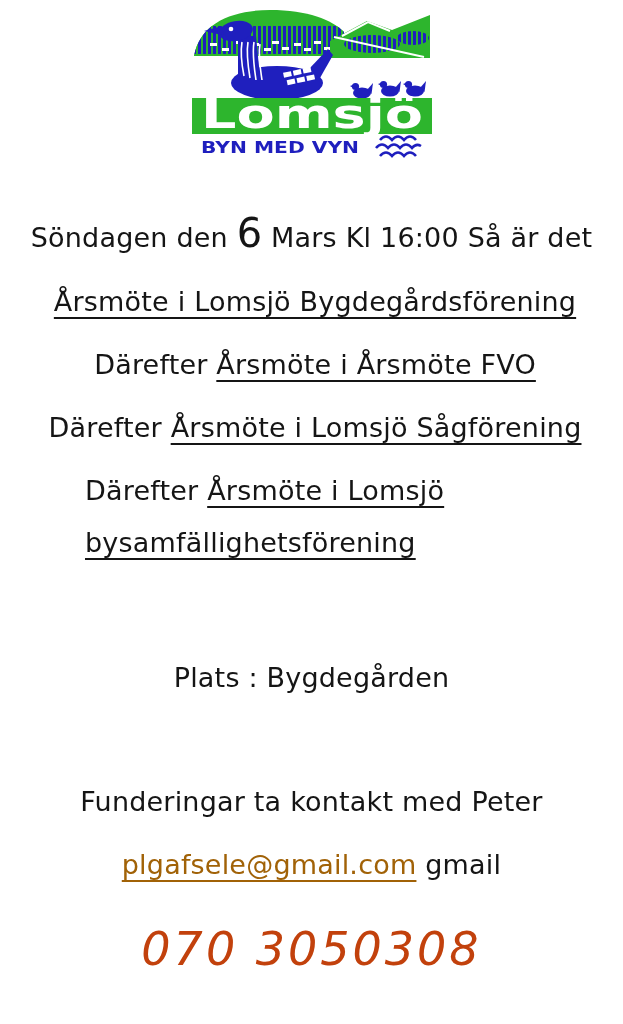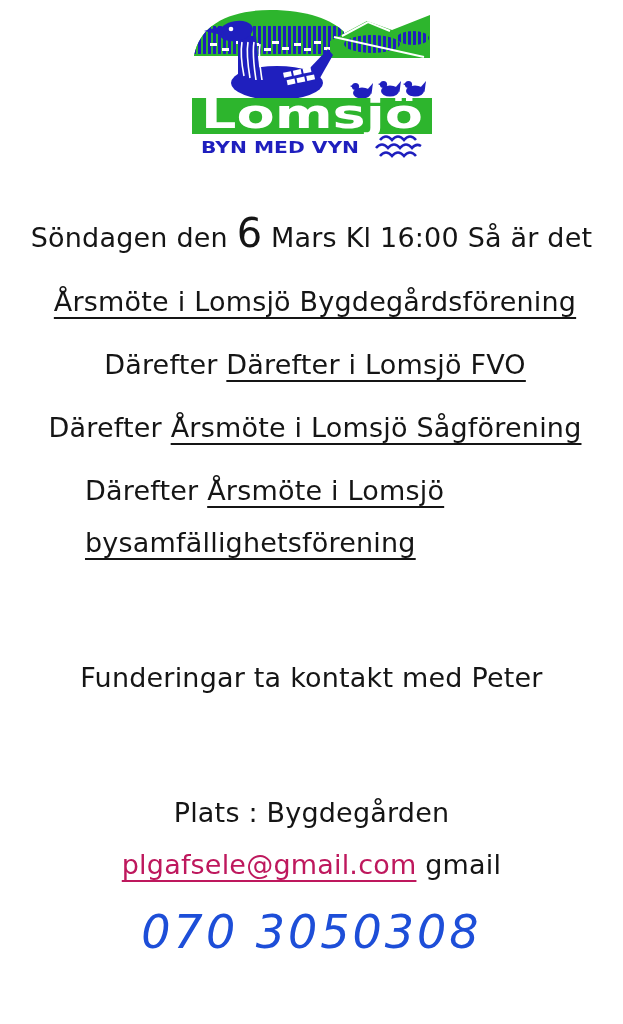--- a/index.html
+++ b/index.html
@@ -13,25 +13,25 @@
   p{margin:0;text-align:left;}
   .line{font-size:27px;line-height:52px;white-space:nowrap;letter-spacing:.2px;}
   .date-line{margin-top:50px;margin-bottom:12px;}
   .meeting{margin-bottom:11px;margin-left:7px;}
   .narrow{white-space:normal;max-width:460px;}
   .ul{text-decoration:underline;text-underline-offset:6px;text-decoration-thickness:1.5px;}
   .big{font-size:40px;line-height:1;font-weight:500;}
   .place-line{margin-top:72px;}
   .contact-line{margin-top:72px;margin-bottom:11px;}
   .email-link{
-    color:#be185d;text-decoration:underline;text-underline-offset:6px;
+    color:#a16207;text-decoration:underline;text-underline-offset:6px;
     text-decoration-thickness:1.5px;cursor:pointer;
   }
-  .phone{font-size:46px;font-style:italic;line-height:60px;margin-top:11px;
-    letter-spacing:3px;color:#1d4ed8;}
+  .phone{font-size:46px;font-style:italic;line-height:60px;margin-top:28px;
+    letter-spacing:3px;color:#c2410c;}
 </style>
 </head>
 <body>
 
 <div class="page">
 
   <div class="logo">
     <svg viewBox="0 0 240 158" xmlns="http://www.w3.org/2000/svg">
       <defs>
         <pattern id="treeStripes" width="5" height="12" patternUnits="userSpaceOnUse">
@@ -127,27 +127,27 @@
         <path d="M184 144 q6 -7 12 0 q6 -7 12 0 q6 -7 12 0 q4 -5 9 -2"></path>
         <path d="M188 152 q6 -7 12 0 q6 -7 12 0 q6 -7 12 0"></path>
       </g>
     </svg>
   </div>
 
   <p class="line date-line"><span>Söndagen den </span><span class="big">6</span><span> Mars Kl 16:00 Så är det</span></p>
 
   <p class="line meeting"><span></span><span class="ul">Årsmöte i Lomsjö Bygdegårdsförening</span></p>
 
-  <p class="line meeting"><span>Därefter </span><span class="ul">Därefter i Lomsjö FVO</span></p>
+  <p class="line meeting"><span>Därefter </span><span class="ul">Årsmöte i Årsmöte FVO</span></p>
 
   <p class="line meeting"><span>Därefter </span><span class="ul">Årsmöte i Lomsjö Sågförening</span></p>
 
   <p class="line meeting narrow"><span>Därefter </span><span class="ul">Årsmöte i Lomsjö bysamfällighetsförening</span></p>
 
+  <p class="line place-line">Plats : Bygdegården</p>
+
   <p class="line contact-line">Funderingar ta kontakt med Peter</p>
-
-  <p class="line place-line">Plats : Bygdegården</p>
 
   <p class="line email-line"><a class="email-link">plgafsele@gmail.com</a><span> gmail</span></p>
 
   <p class="phone">070 3050308</p>
 
 </div>
 
 </body></html>

